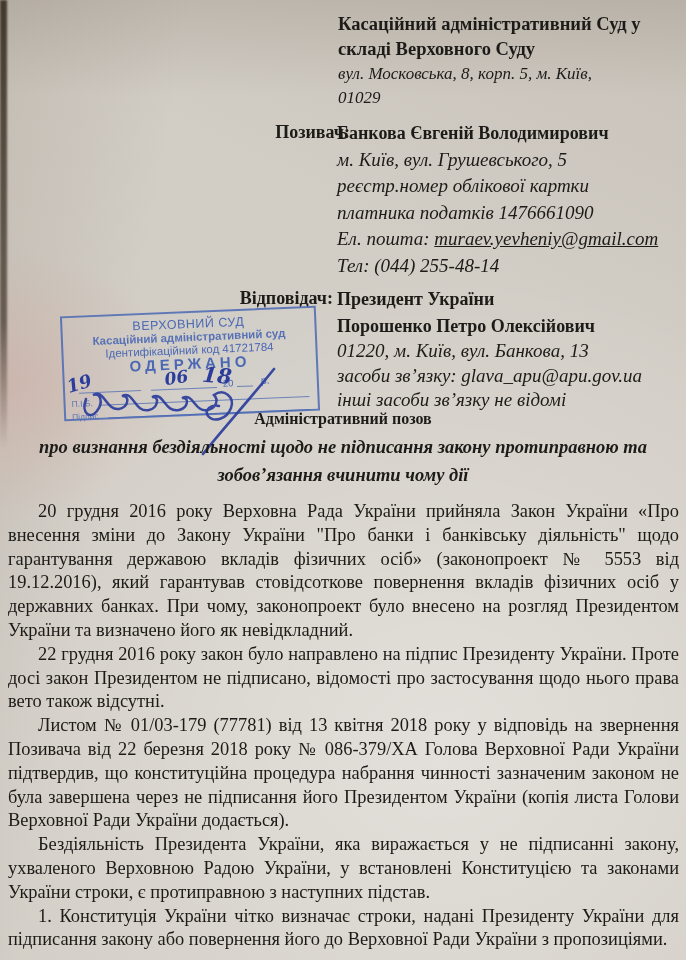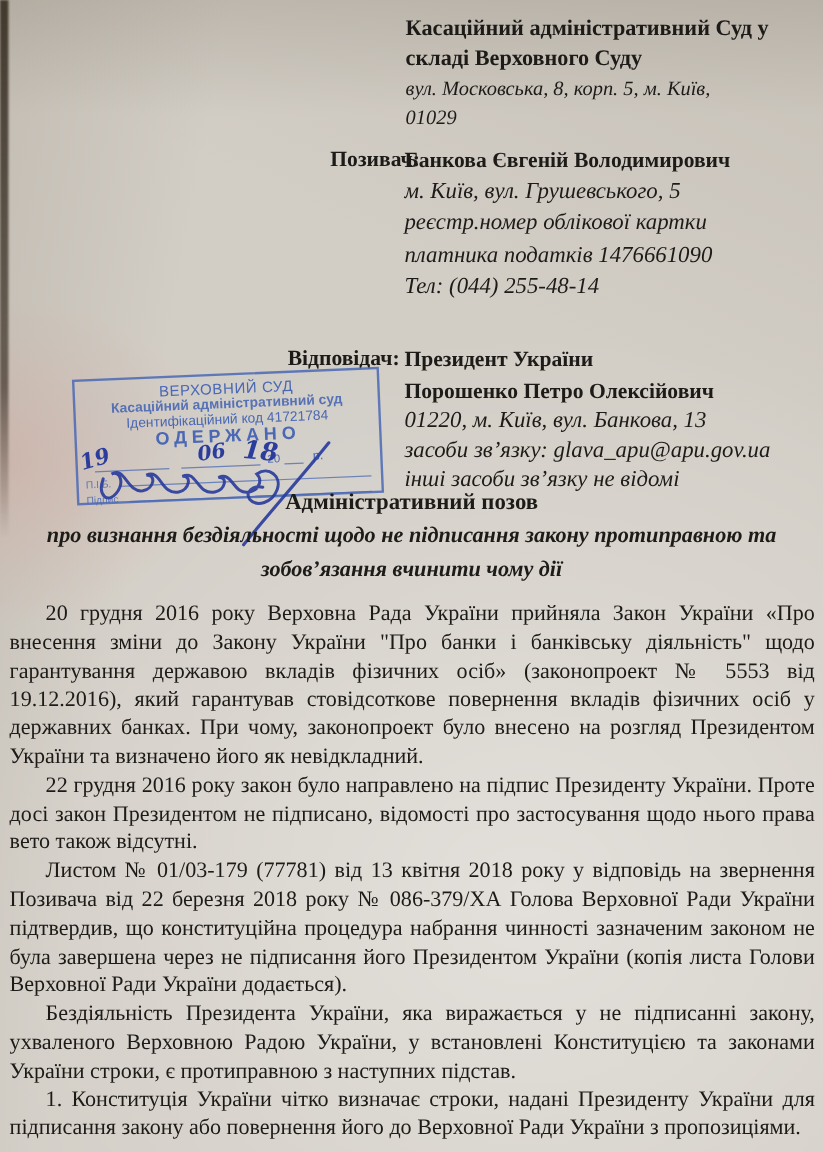--- a/index.html
+++ b/index.html
@@ -55,21 +55,21 @@
   .lb-pib{left:34px;right:8px;}
   .lb-sig{left:42px;right:8px;}
   .ink{position:absolute;font-family:"DejaVu Serif",serif;font-style:italic;font-weight:bold;
     color:#2b3d9c;pointer-events:none;}
   .ink19{left:2px;top:-5px;font-size:18px;transform:rotate(-14deg);}
   .ink06{left:100px;top:-6px;font-size:17px;transform:rotate(-6deg);}
   .ink18{left:138px;top:-9px;font-size:21px;transform:rotate(8deg);}
   .sig-svg{position:absolute;left:70px;top:355px;width:330px;height:110px;overflow:visible;}
   
   .title-block{position:absolute;left:0;top:406px;width:686px;text-align:center;}
-  .t-head{font-weight:bold;font-size:19px;line-height:25px;}
+  .t-head{font-weight:bold;font-size:16px;line-height:25px;}
   .t-sub{font-weight:bold;font-style:italic;font-size:18.5px;line-height:27.5px;margin-top:3px;}
   
   .body-text{position:absolute;left:8px;top:500px;width:671px;
     font-size:18.4px;line-height:23.8px;text-align:justify;}
   .body-text p{margin:0;text-indent:30px;}
 </style>
 </head>
 <body>
 
 <div class="page">
@@ -82,20 +82,21 @@
     <div class="hi">вул. Московська, 8, корп. 5, м. Київ,</div>
     <div class="hi">01029</div>
   </div>
 
   <div class="party-label lbl-plaintiff">Позивач:</div>
   <div class="party-vals vals-plaintiff">
     <div class="pv-name">Банкова Євгеній Володимирович</div>
     <div class="pv-line">м. Київ, вул. Грушевського, 5</div>
     <div class="pv-line">реєстр.номер облікової  картки</div>
     <div class="pv-line">платника податків 1476661090</div>
+    <div class="pv-line"><span>Ел. пошта: </span><span class="uline">muraev.yevheniy@gmail.com</span></div>
     <div class="pv-line">Тел: (044) 255-48-14</div>
   </div>
 
   <div class="party-label lbl-defendant">Відповідач:</div>
   <div class="party-vals vals-defendant">
     <div class="pv-name">Президент України</div>
     <div class="pv-name">Порошенко Петро Олексійович</div>
     <div class="pv-line">01220, м. Київ, вул. Банкова, 13</div>
     <div class="pv-line">засоби зв’язку: glava_apu@apu.gov.ua</div>
     <div class="pv-line">інші засоби зв’язку не відомі</div>

